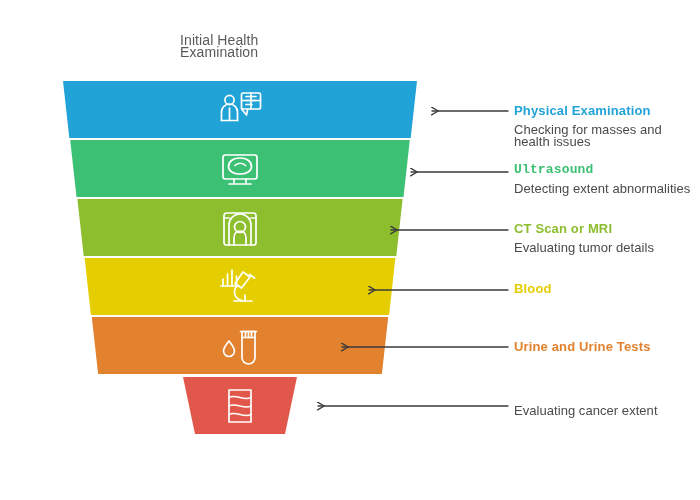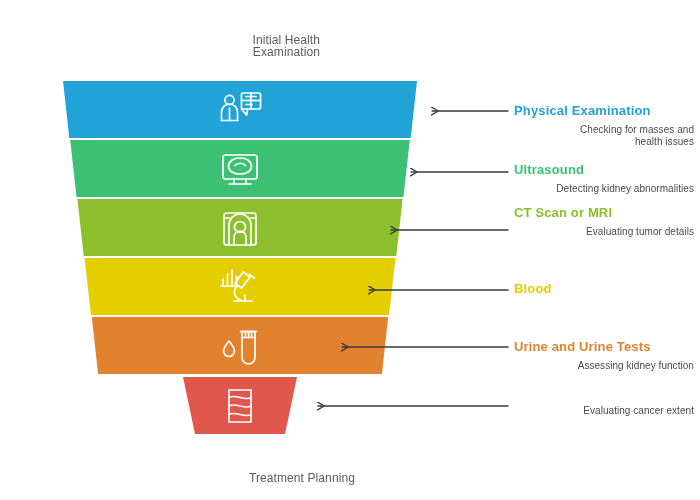--- a/index.html
+++ b/index.html
@@ -21,24 +21,24 @@
   #stage {
     position: absolute;
     left: 0; top: 0;
     width: 700px;
     height: 500px;
   }
 
   
   .caption {
     position: absolute;
-    font-size: 12px;
+    font-size: 14px;
     line-height: 12px;
     color: #5a5a5a;
-    text-align: right;
+    text-align: left;
     letter-spacing: 0.1px;
   }
   #caption-top {
     left: 180px;
     top: 34px;
     width: 140px;
   }
   #caption-bottom {
     left: 155px;
     top: 472px;
@@ -61,26 +61,25 @@
     width: 180px;
   }
   .row-title {
     font-size: 13px;
     font-weight: bold;
     line-height: 14px;
     letter-spacing: 0.15px;
     margin: 0;
   }
   .row-desc {
-    font-size: 10px;
+    font-size: 13px;
     line-height: 12px;
     color: #4a4a4a;
     margin: 6px 0 0 0;
     letter-spacing: 0.05px;
-    text-align: right;
   }
 </style>
 </head>
 <body style="background: rgb(255, 255, 255);">
 
 <div id="stage">
 
   <div class="caption" id="caption-top">
     <div>Initial Health</div>
     <div>Examination</div>
@@ -187,37 +186,35 @@
 
   <div class="row-label" style="top:104px">
     <div class="row-title" style="color: rgb(34, 163, 216);">Physical Examination</div>
     <div class="row-desc">
       <span>Checking for masses and</span><br>
       <span>health issues</span>
     </div>
   </div>
 
   <div class="row-label" style="top:163px">
-    <div class="row-title" style="color: rgb(60, 193, 116);">Ultrasound</div>
-    <div class="row-desc">Detecting kidney abnormalities</div>
-  </div>
-
-  <div class="row-label" style="top:206px">
+    <div class="row-title" style="color: rgb(60, 193, 116); font-family: Liberation Mono, monospace;">Ultrasound</div>
+    <div class="row-desc">Detecting extent abnormalities</div>
+  </div>
+
+  <div class="row-label" style="top:222px">
     <div class="row-title" style="color: rgb(140, 190, 46);">CT Scan or MRI</div>
     <div class="row-desc">Evaluating tumor details</div>
   </div>
 
   <div class="row-label" style="top:282px">
     <div class="row-title" style="color: rgb(229, 206, 0);">Blood</div>
   </div>
 
   <div class="row-label" style="top:340px">
     <div class="row-title" style="color: rgb(226, 129, 46);">Urine and Urine Tests</div>
-    <div class="row-desc">Assessing kidney function</div>
   </div>
 
   <div class="row-label" style="top:399px">
     <div class="row-desc">Evaluating cancer extent</div>
   </div>
 
-  <div class="caption" id="caption-bottom">Treatment Planning</div>
 
 </div>
 
 </body></html>

